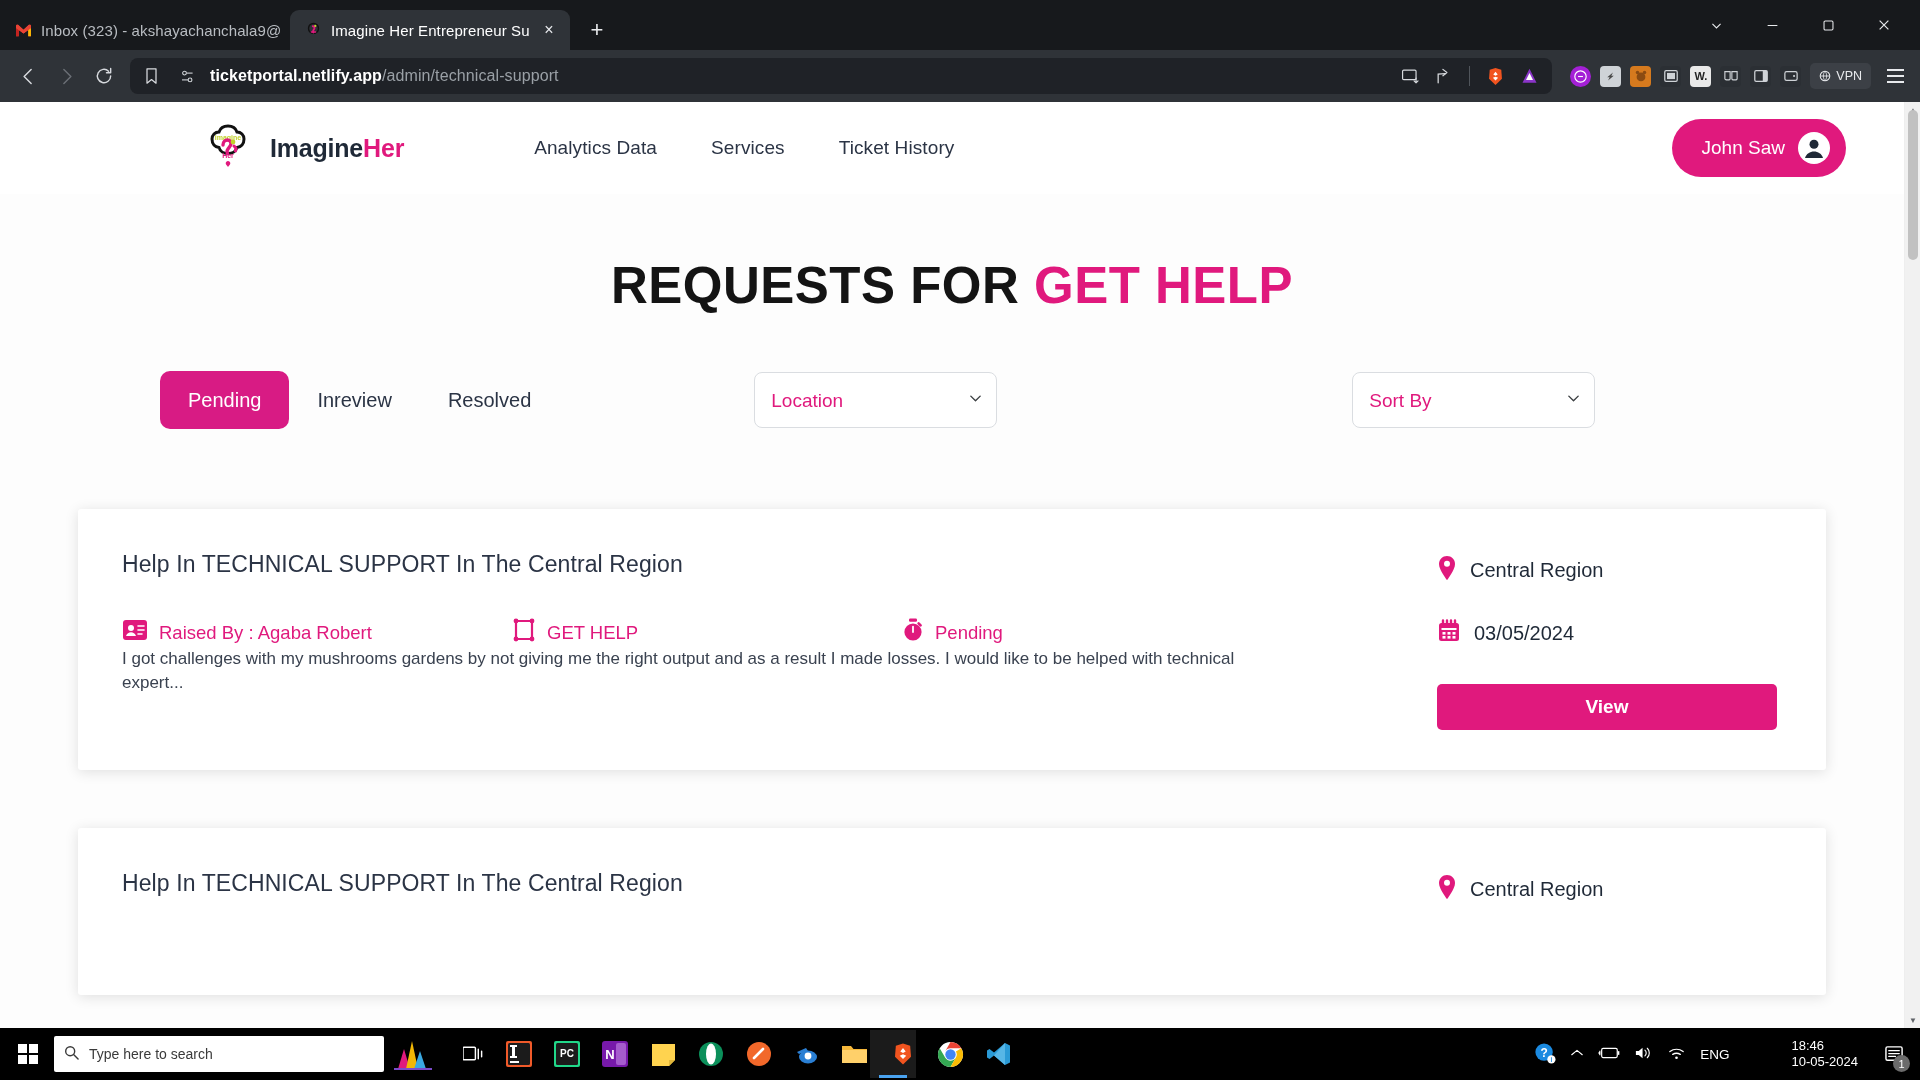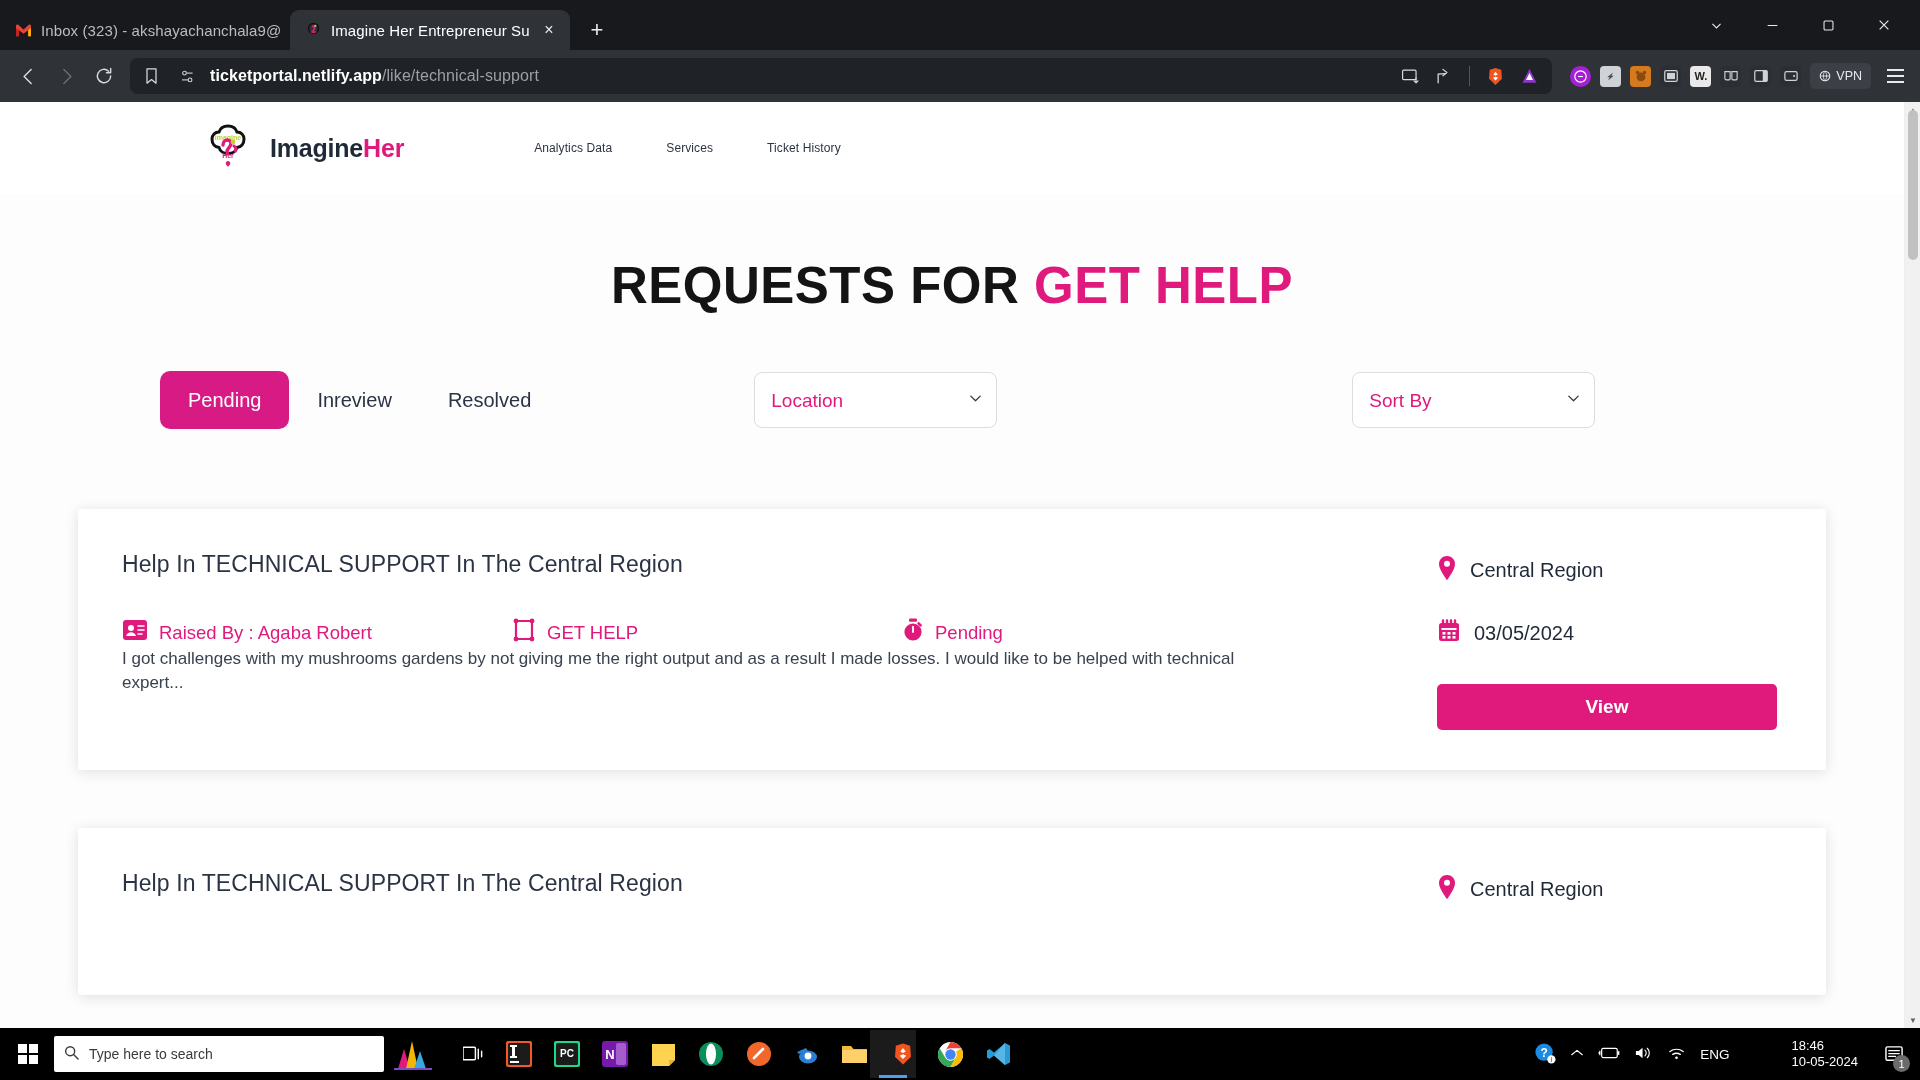--- a/index.html
+++ b/index.html
@@ -68,21 +68,21 @@
   
   .site-header {
     height: 92px; display: flex; align-items: center; padding: 0 58px 0 200px;
     background: #ffffff;
   }
   .brand { display: flex; align-items: center; gap: 14px; }
   .logo { width: 56px; height: 56px; position: relative; flex:0 0 56px;}
   .brand-name { font-size: 25px; font-weight: bold; color: #1f2937; letter-spacing:-.2px;}
   .brand-name .pink { color: #e0197d; }
   .mainnav { display: flex; align-items: center; gap: 54px; margin-left: 130px; }
-  .mainnav a { font-size: 12px; color: #2b3445; text-decoration: none; letter-spacing:.1px;}
+  .mainnav a { font-size: 19px; color: #2b3445; text-decoration: none; letter-spacing:.1px;}
   .user-btn {
     margin-left: auto; background: #e0197d; color: #fff; border: none;
     border-radius: 32px; height: 58px; padding: 0 16px 0 30px;
     display: flex; align-items: center; gap: 13px; font-size: 19px; cursor: pointer;
   }
   .user-avatar { width: 32px; height: 32px; border-radius: 50%; background: #fff;
     display:flex; align-items:center; justify-content:center; }
 
   
   .page-title {
@@ -244,21 +244,21 @@
           </svg>
       </span>
       <span class="tb-icon" style="width:26px;height:26px">
         <svg width="17" height="17" viewBox="0 0 20 20">
           <circle cx="6.5" cy="6" r="2.2" stroke="#cfd3d7" stroke-width="1.3" fill="none"></circle>
           <path d="M9 6h7" stroke="#cfd3d7" stroke-width="1.3"></path>
           <circle cx="13" cy="14" r="2.2" stroke="#cfd3d7" stroke-width="1.3" fill="none"></circle>
           <path d="M10.6 14H3.5" stroke="#cfd3d7" stroke-width="1.3"></path>
         </svg>
       </span>
-      <span class="url-text"><b>ticketportal.netlify.app</b><span class="dim">/like/technical-support</span></span>
+      <span class="url-text"><b>ticketportal.netlify.app</b><span class="dim">/admin/technical-support</span></span>
       <span class="url-right">
         <span class="tb-icon" style="width:30px;height:30px">
           <svg width="19" height="19" viewBox="0 0 24 24">
               <rect x="2" y="4" width="17" height="12" rx="1.5" stroke="#d7dade" stroke-width="1.5" fill="none"></rect>
               <path d="M19 14v6m0 0l-2.5-2.5M19 20l2.5-2.5" stroke="#d7dade" stroke-width="1.5" fill="none" stroke-linecap="round"></path>
             </svg>
         </span>
         <span class="tb-icon" style="width:30px;height:30px">
           <svg width="19" height="19" viewBox="0 0 24 24">
               <path d="M4 20V9l9-0.5" stroke="#d7dade" stroke-width="1.6" fill="none" stroke-linecap="round"></path>
@@ -359,20 +359,30 @@
           </span>
           <span class="brand-name"><span>Imagine</span><span class="pink">Her</span></span>
         </div>
 
         <nav class="mainnav">
           <a href="#">Analytics Data</a>
           <a href="#">Services</a>
           <a href="#">Ticket History</a>
         </nav>
 
+        <button class="user-btn">
+          <span>John Saw</span>
+          <span class="user-avatar">
+            <svg width="30" height="30" viewBox="0 0 24 24">
+                <circle cx="12" cy="12" r="12" fill="#fff"></circle>
+                <circle cx="12" cy="9" r="3.6" fill="#1f2937"></circle>
+                <path d="M4.8 20c1-3.6 4-5.3 7.2-5.3s6.2 1.7 7.2 5.3z" fill="#1f2937"></path>
+              </svg>
+          </span>
+        </button>
       </div>
 
       <h1 class="page-title">
         <span>REQUESTS FOR</span>
         <span class="pink">GET HELP</span>
       </h1>
 
       <div class="filter-row">
         <div class="tabs">
           <button class="tab-pill active">Pending</button>

